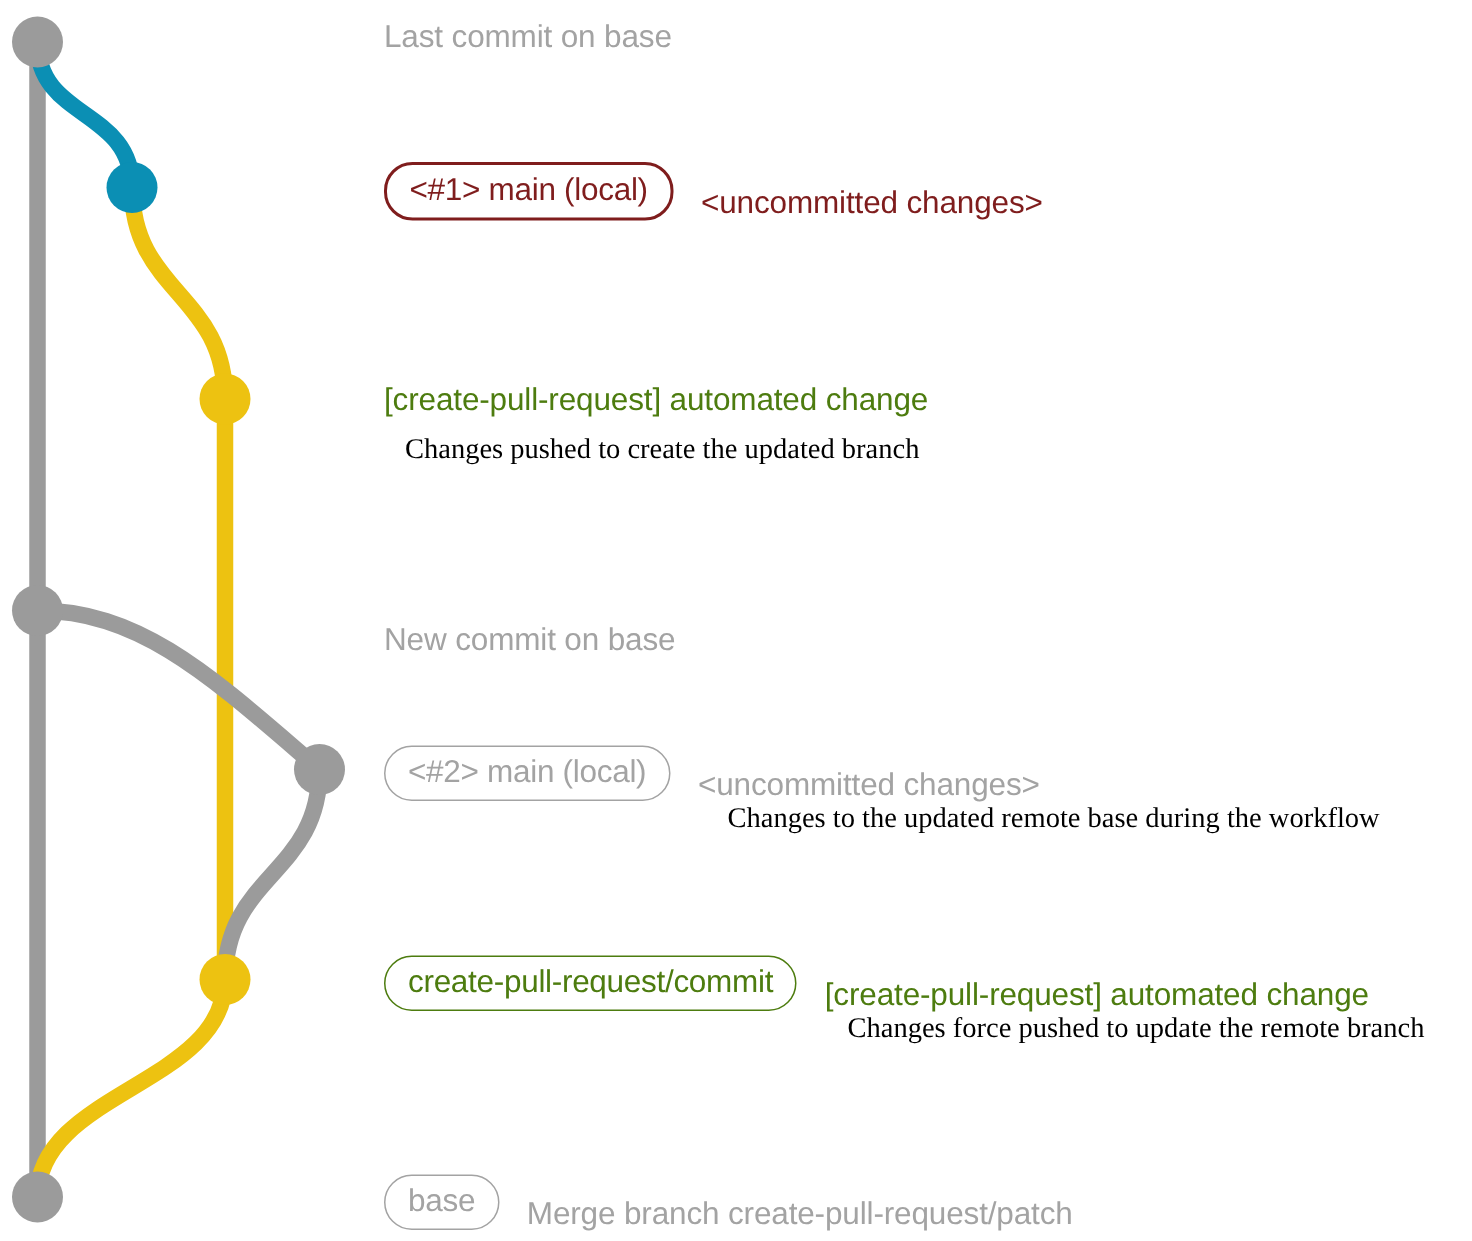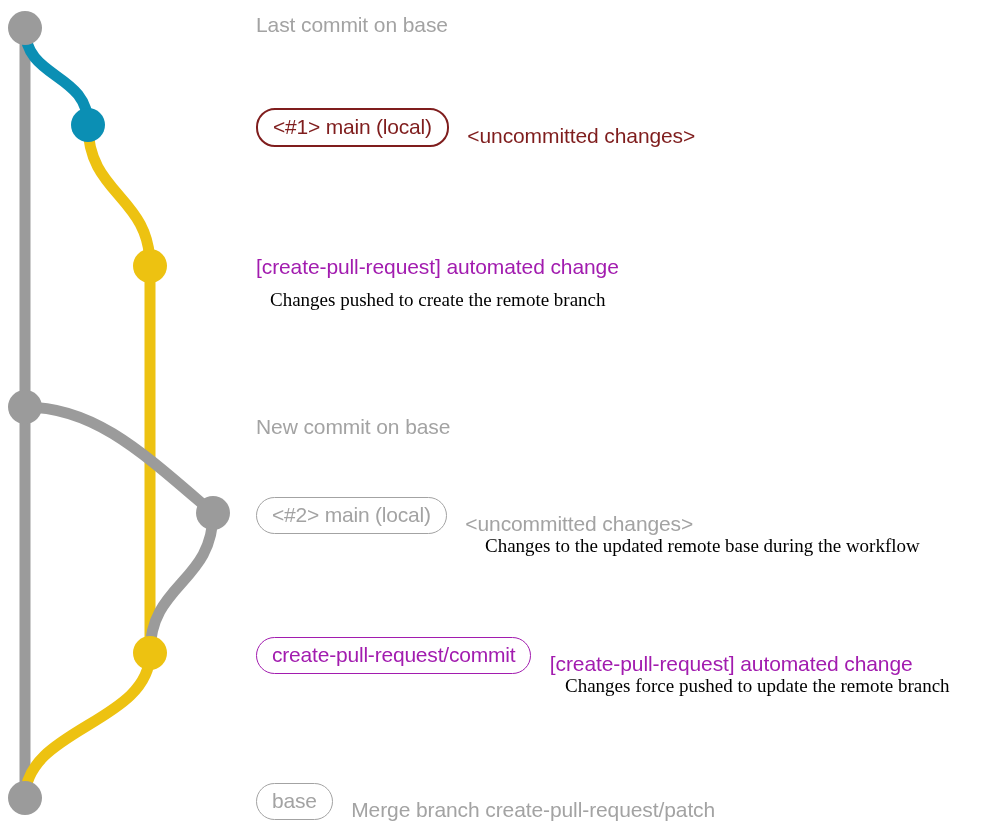--- a/index.html
+++ b/index.html
@@ -64,21 +64,21 @@
   }
   .note {
     position: absolute;
     font-family: "Liberation Serif", serif;
     font-size: 19px;
     line-height: 21px;
     color: #000000;
     white-space: nowrap;
   }
   .c-teal  { color: #7f1d1d; }
-  .c-gold  { color: #a21caf; }
+  .c-gold  { color: #4d7c0f; }
   .c-graym { color: #a3a3a3; }
 </style>
 </head>
 <body>
 
 <div id="stage">
 
   <svg id="graph" viewBox="0 0 981 827" xmlns="http://www.w3.org/2000/svg">
 
     <path d="M 25,28 L 25,798" fill="none" stroke="#9b9b9b" stroke-width="11" stroke-linecap="round"></path>
@@ -109,21 +109,21 @@
   </div>
 
   <div class="row" style="left:256px; top:107px;">
     <span class="badge c-teal">&lt;#1&gt; main (local)</span>
     <span class="msg c-teal">&lt;uncommitted changes&gt;</span>
   </div>
 
   <div class="row" style="left:256px; top:254px;">
     <span class="headline c-gold">[create-pull-request] automated change</span>
   </div>
-  <div class="note" style="left:270px; top:289px;">Changes pushed to create the remote branch</div>
+  <div class="note" style="left:270px; top:289px;">Changes pushed to create the updated branch</div>
 
   <div class="row" style="left:256px; top:414px;">
     <span class="headline c-graym">New commit on base</span>
   </div>
 
   <div class="row" style="left:256px; top:495px;">
     <span class="badge thin c-graym">&lt;#2&gt; main (local)</span>
     <span class="msg c-graym">&lt;uncommitted changes&gt;</span>
   </div>
   <div class="note" style="left:485px; top:535px;">Changes to the updated remote base during the workflow</div>

